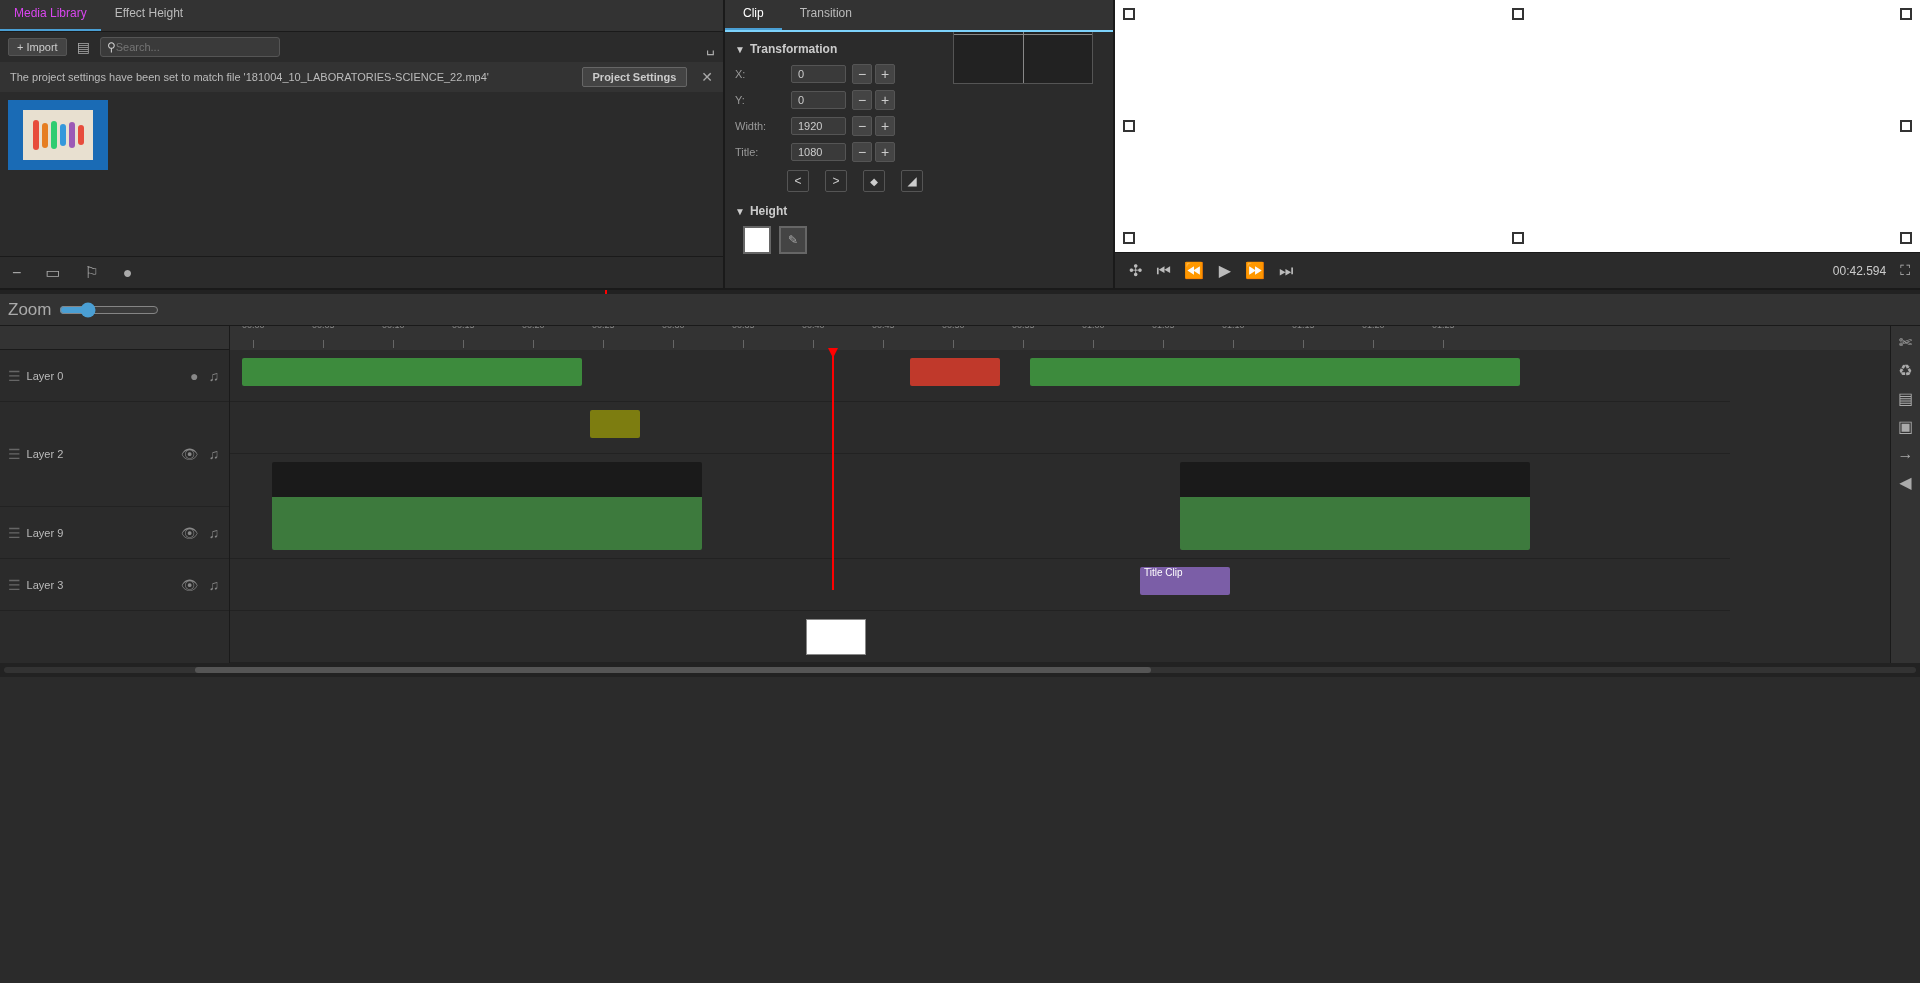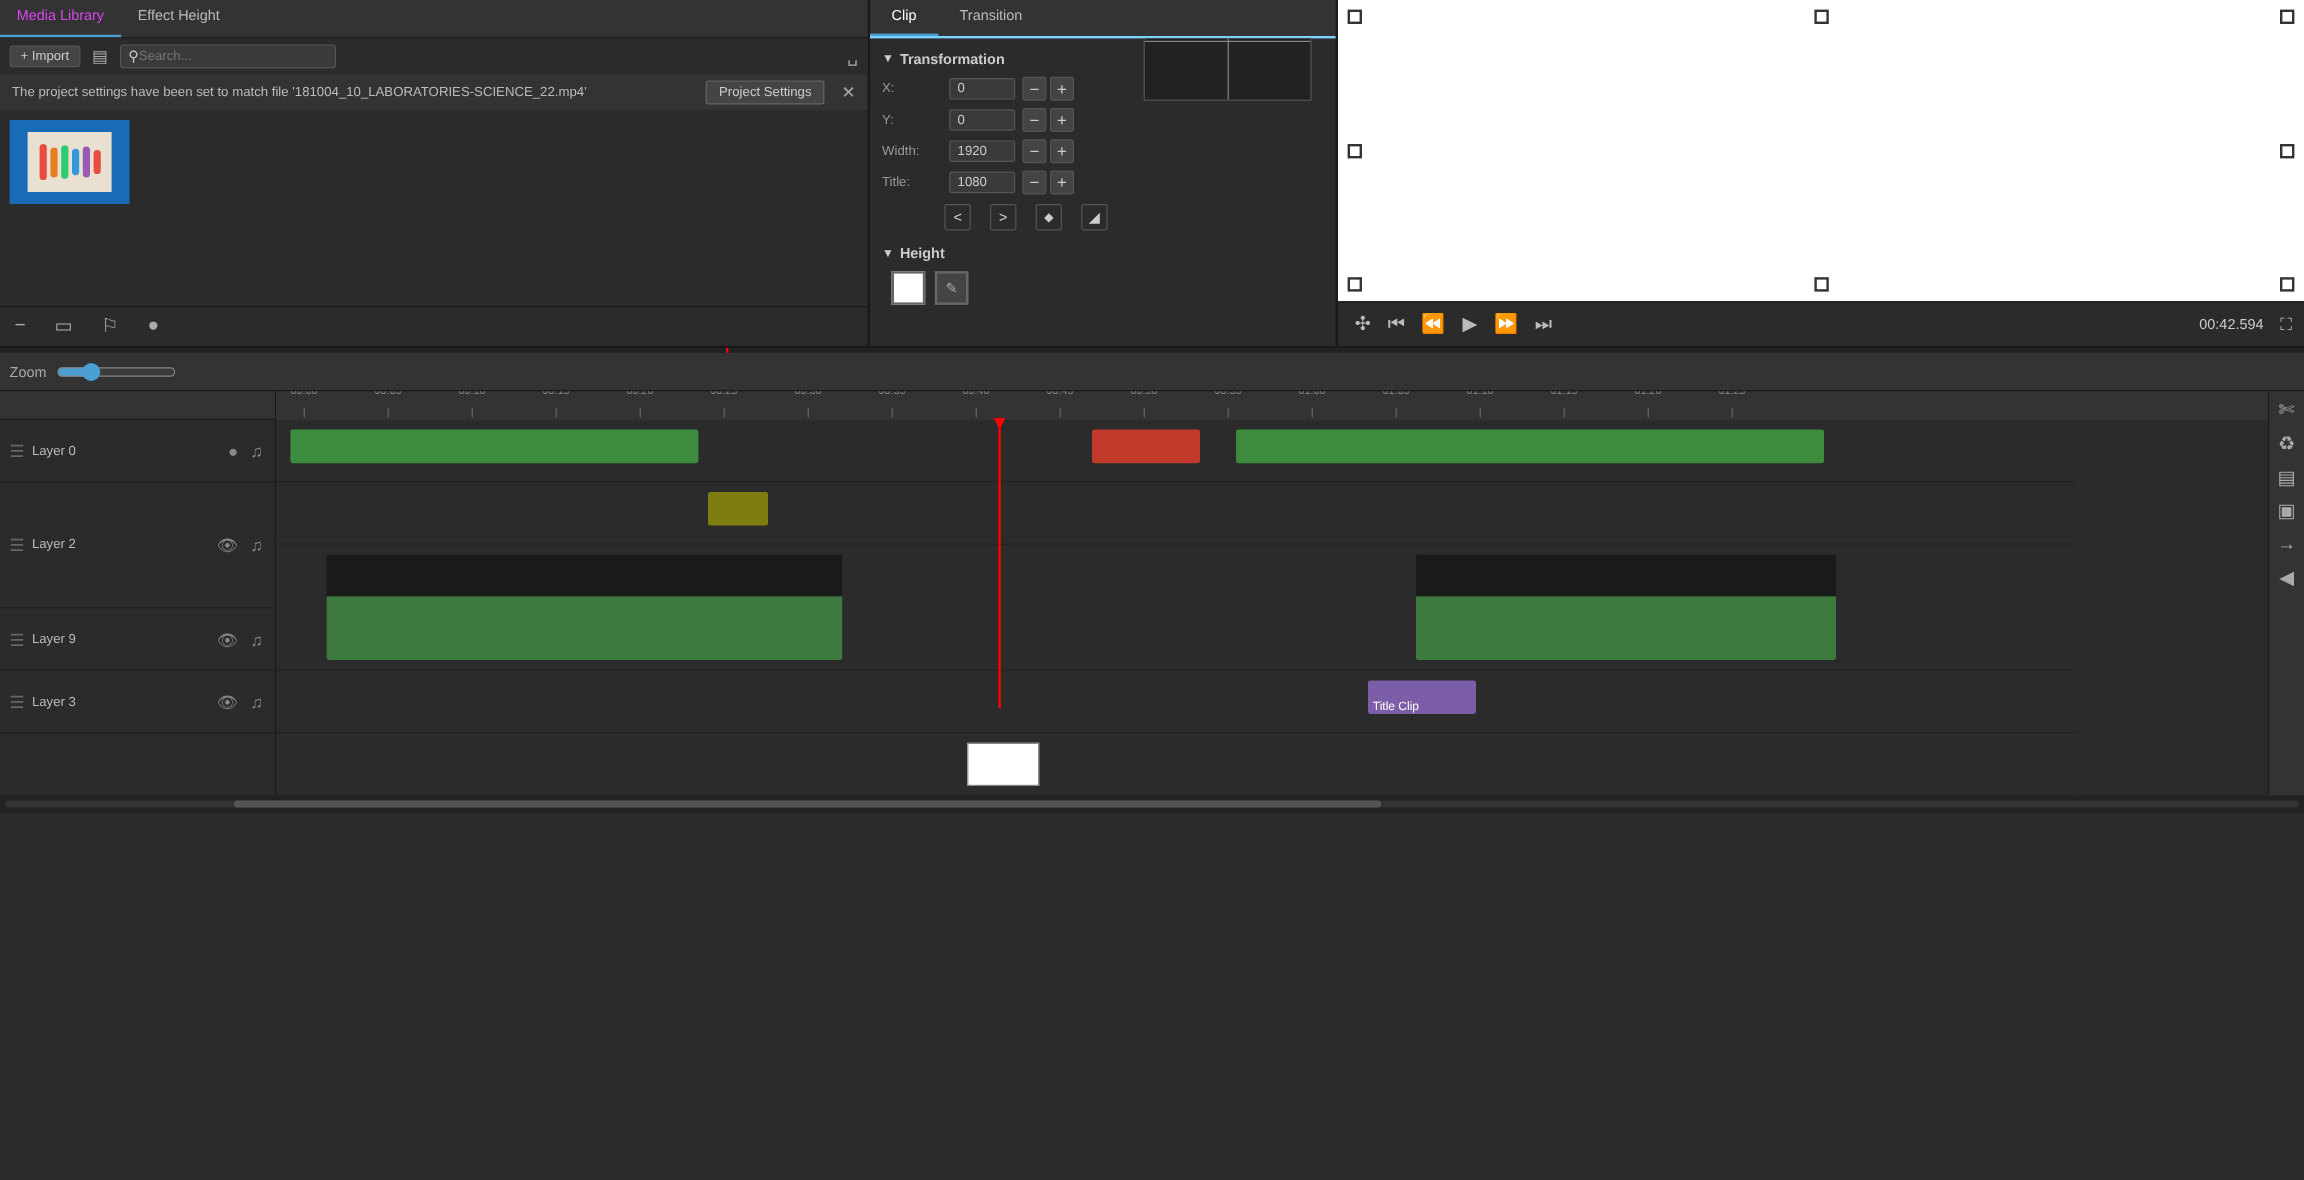--- a/index.html
+++ b/index.html
@@ -102,20 +102,21 @@
     }
     .notification-bar .proj-settings-btn {
       margin-left: auto;
       background: #444;
       border: 1px solid #666;
       color: #ccc;
       padding: 3px 10px;
       font-size: 11px;
       cursor: pointer;
       border-radius: 2px;
+      font-weight: bold;
     }
     .notification-bar .close-btn {
       background: none;
       border: none;
       color: #aaa;
       cursor: pointer;
       font-size: 14px;
       margin-left: 6px;
     }
 
@@ -399,21 +400,21 @@
 
     .timeline-toolbar {
       display: flex;
       align-items: center;
       padding: 4px 8px;
       background: #333;
       border-bottom: 1px solid #1a1a1a;
       height: 32px;
       gap: 8px;
     }
-    .zoom-label { color: #aaa; font-size: 12px; }
+    .zoom-label { color: #aaa; font-size: 17px; }
     .zoom-slider {
       width: 100px;
       accent-color: #4a9fd4;
     }
 
     .timeline-body {
       display: flex;
       flex: 1;
       overflow: hidden;
     }
@@ -490,21 +491,21 @@
       background: #2b2b2b;
     }
     .track-row.tall { height: 105px; }
 
     .clip-block {
       position: absolute;
       height: 28px;
       top: 8px;
       border-radius: 2px;
       display: flex;
-      align-items: flex-end;
+      align-items: flex-start;
       overflow: hidden;
       font-size: 10px;
       color: #fff;
       padding: 0 4px;
     }
     .clip-block.green { background: #3d8b3d; }
     .clip-block.red { background: #c0392b; }
     .clip-block.olive { background: #7d7d10; }
     .clip-block.purple { background: #7b5ea7; }
 

